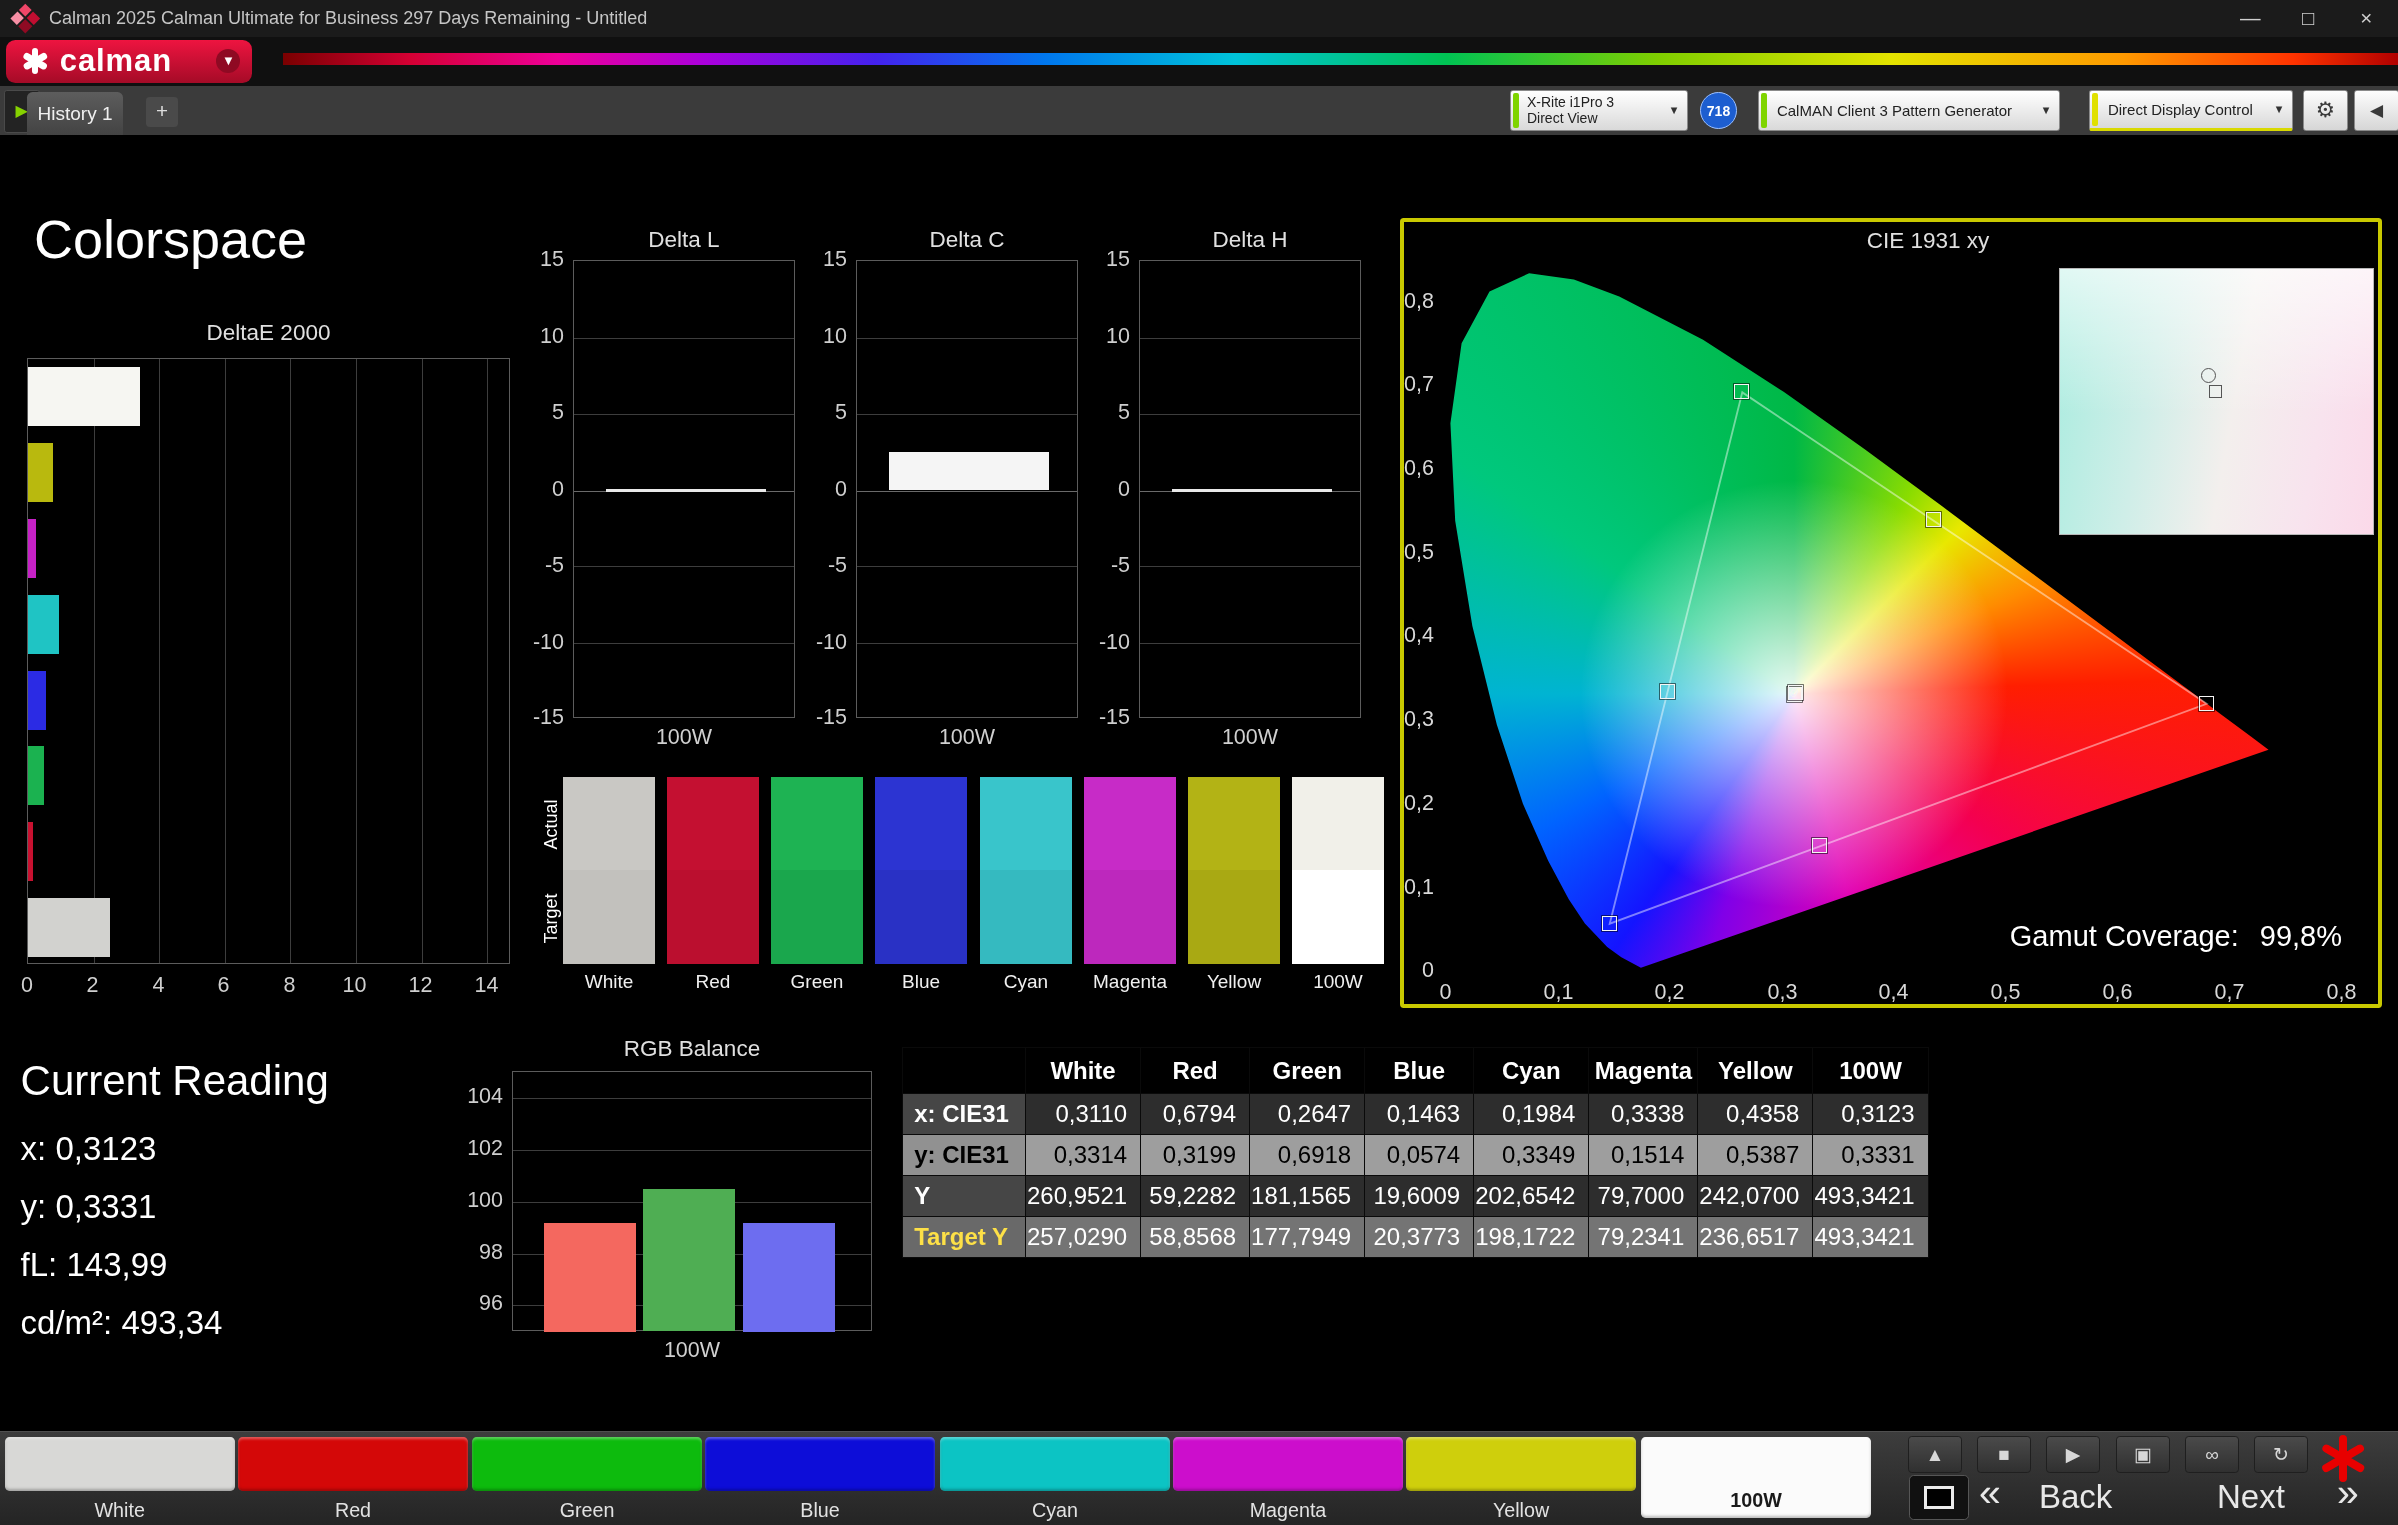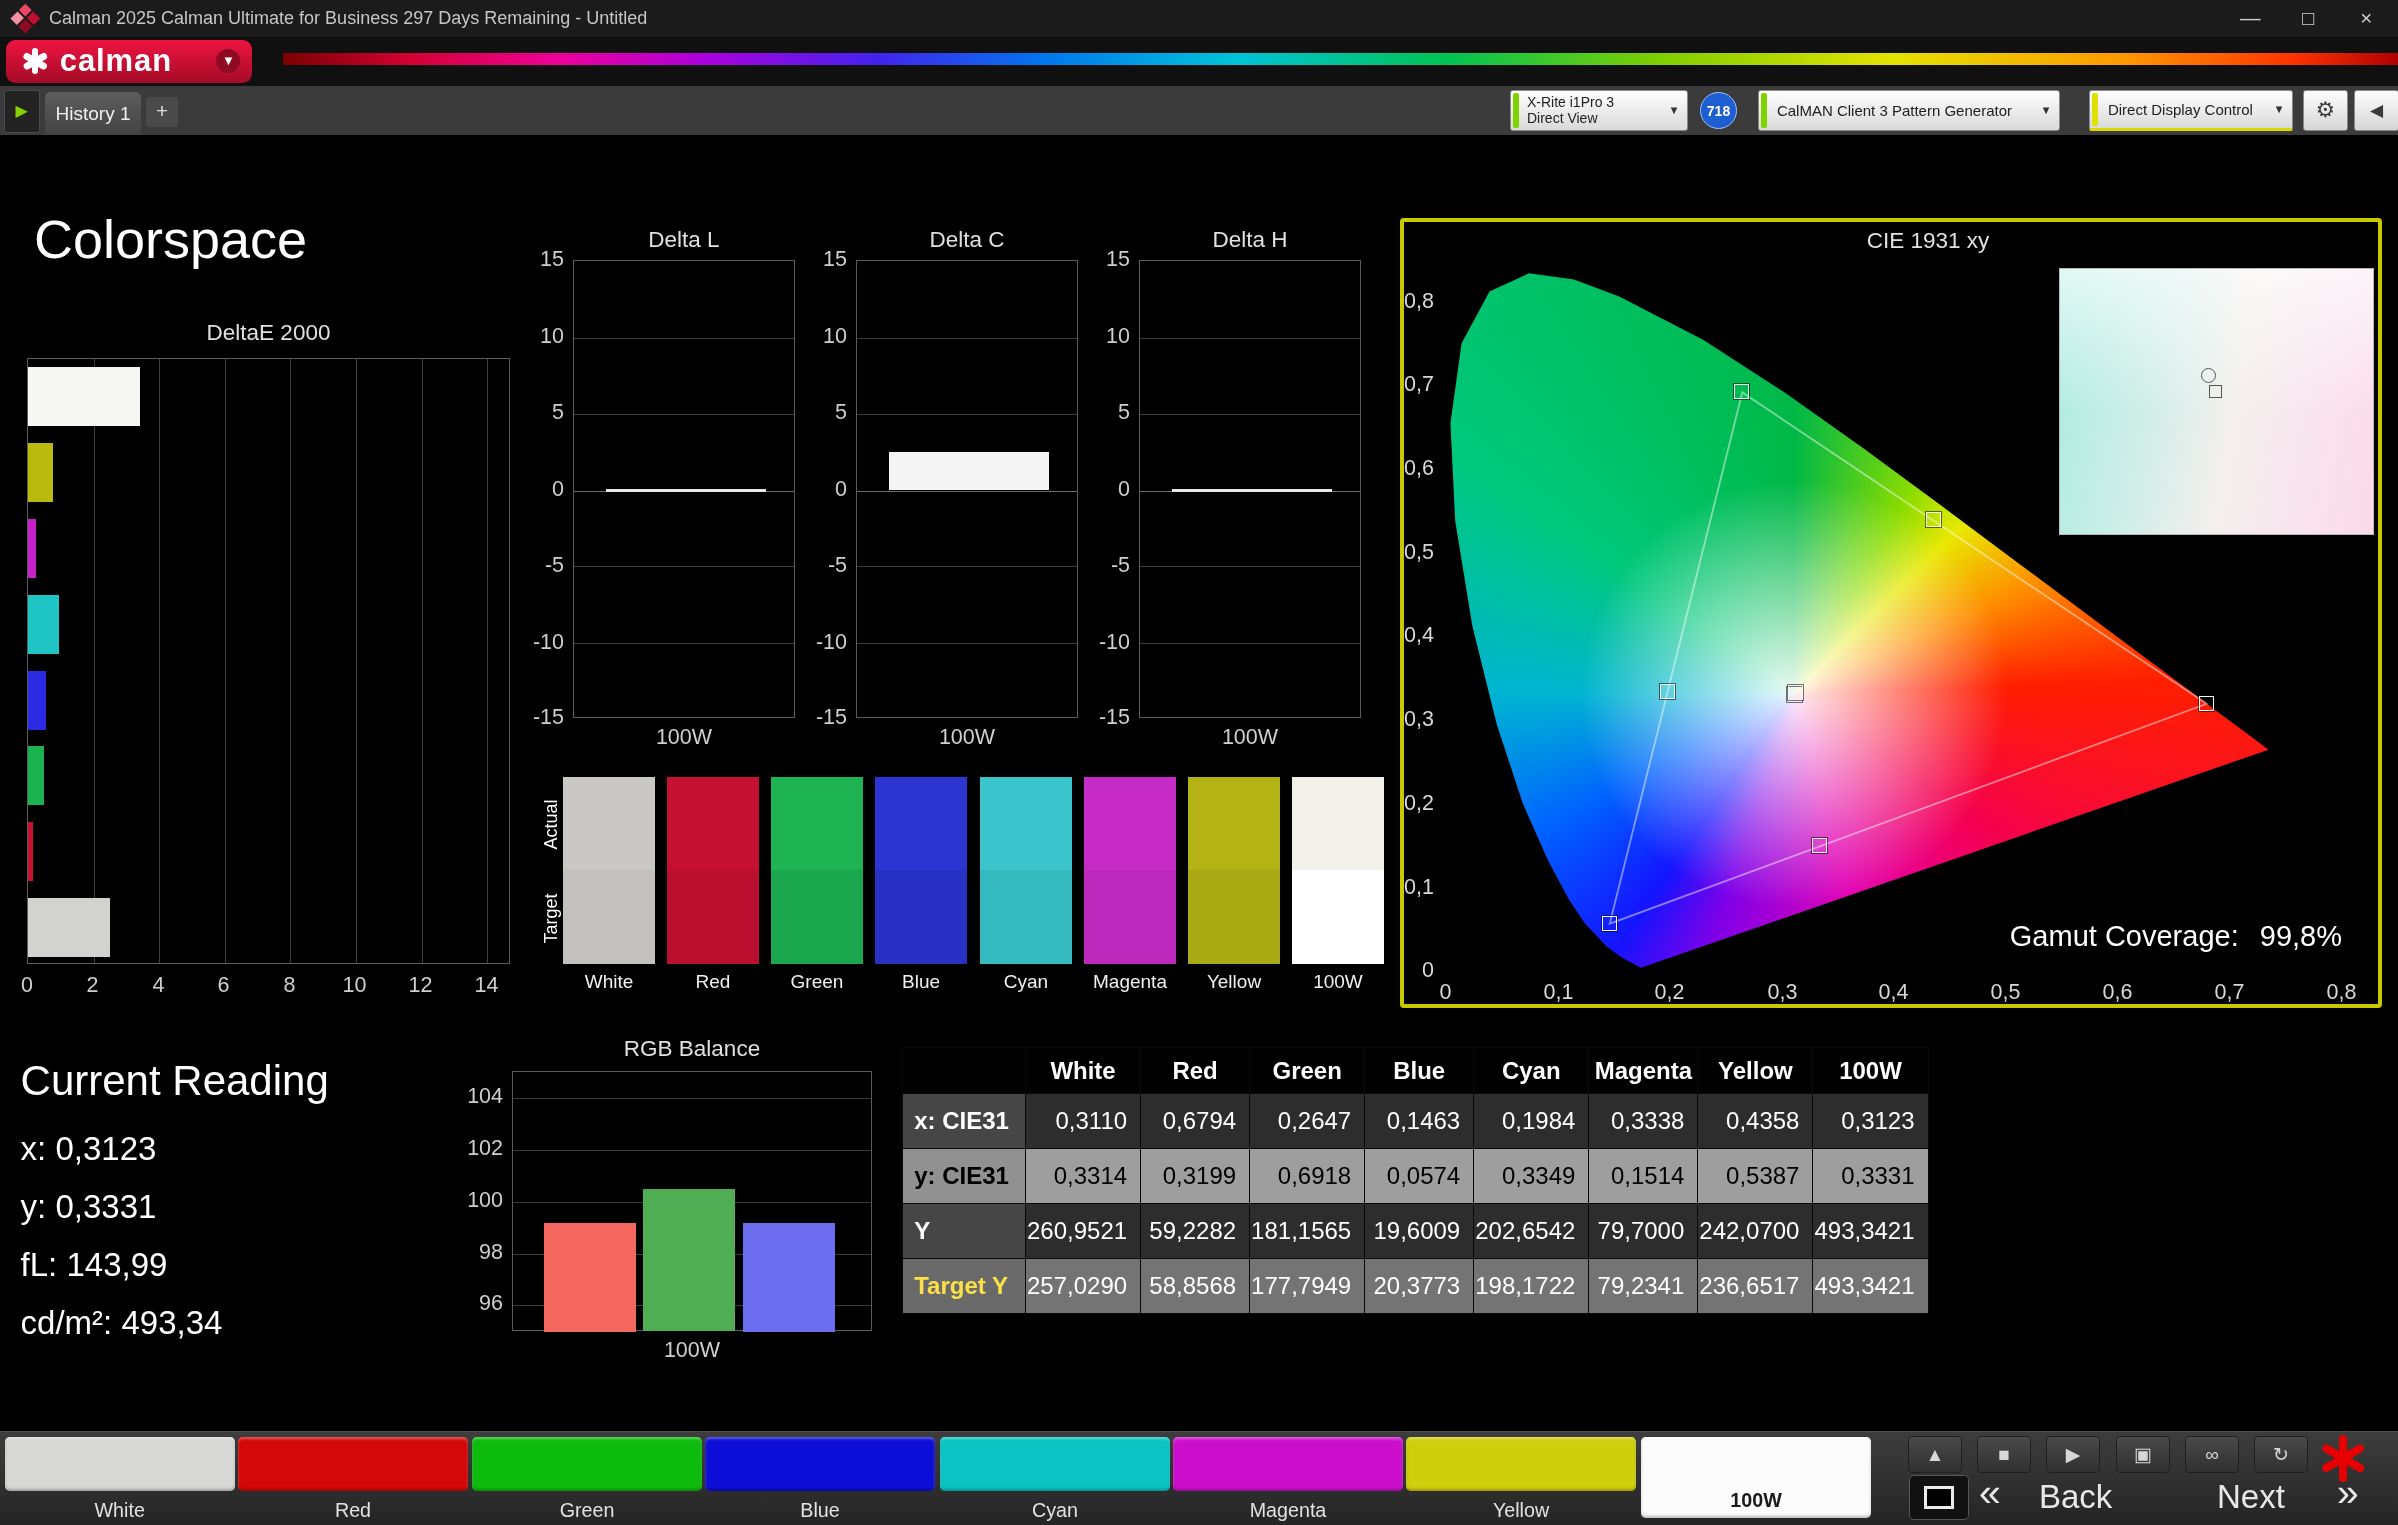--- a/index.html
+++ b/index.html
@@ -23,21 +23,21 @@
   .star i{position:absolute;left:11.2px;top:0.9px;width:6.6px;height:26px;background:#fff;border-radius:3.7px;}
   .star i:nth-child(2){transform:rotate(60deg);}
   .star i:nth-child(3){transform:rotate(120deg);}
   .brand{color:#fff;font-size:31px;font-weight:bold;margin-left:11.2px;letter-spacing:0.9px;}
   .logo-caret{margin-left:auto;margin-right:11.2px;color:#ffffff;font-size:13px;background:#8f0a23;border-radius:50%;width:24px;height:24px;line-height:24px;text-align:center;}
   .rainbow{position:absolute;left:283px;top:16px;right:0;height:12px;background:linear-gradient(90deg,#7a0000,#d40033 6%,#ee0099 13%,#aa00dd 20%,#4422ee 28%,#0077ee 36%,#00c3d9 45%,#00c353 55%,#7fce00 65%,#e3e300 76%,#ff9900 87%,#ff3300 95%,#b00000);}
 
   .tabbar{position:absolute;left:0;top:86px;width:100%;height:49px;background:#3b3b3b;z-index:5;}
   .navleft{position:absolute;left:3.7px;top:3.7px;width:34px;height:41px;background:#232323;border:0.9px solid #4a4a4a;border-radius:2.8px;text-align:center;line-height:39px;}
   .navarrow{color:#86d200;font-size:16px;}
-  .tab{position:absolute;left:45px;top:5.6px;width:96px;height:43px;line-height:43px;text-align:center;background:linear-gradient(#5d5d5d,#434343);border-radius:5.6px 5.6px 0 0;color:#f0f0f0;font-size:19px;}
+  .tab{position:absolute;left:27px;top:5.6px;width:96px;height:43px;line-height:43px;text-align:center;background:linear-gradient(#5d5d5d,#434343);border-radius:5.6px 5.6px 0 0;color:#f0f0f0;font-size:19px;}
   .tab-add{position:absolute;left:146px;top:11.2px;width:32px;height:30px;line-height:28px;text-align:center;background:#4a4a4a;border-radius:3.7px;color:#ddd;font-size:20.6px;}
   .dd{position:absolute;top:3.7px;height:41px;background:linear-gradient(#ffffff,#d9d9d9);border:0.9px solid #8a8a8a;border-radius:2.8px;display:flex;align-items:center;box-sizing:border-box;}
   .ddbar{width:6.6px;align-self:stretch;margin:1.9px;border-radius:1.9px;}
   .ddbar.green{background:#7fd400;}
   .ddbar.yellow{background:#e0e000;}
   .ddtext2{display:flex;flex-direction:column;margin-left:5.6px;}
   .ddtext2 span{font-size:14px;line-height:16px;color:#222;}
   .ddtext1{font-size:15px;color:#222;margin-left:7.5px;white-space:nowrap;}
   .ddcaret{margin-left:auto;margin-right:7.5px;font-size:11.2px;color:#333;}
   .dd-meter{left:1510px;width:178px;}
@@ -83,21 +83,21 @@
 
   .cr-title{position:absolute;left:20.6px;top:1057px;font-size:42px;color:#fff;}
   .cr-line{position:absolute;left:20.6px;font-size:33px;color:#fff;}
   #cr0{top:1130px;} #cr1{top:1188px;} #cr2{top:1246px;} #cr3{top:1304px;}
 
   
   #table-wrap{position:absolute;left:902px;top:1047px;}
   #table-wrap table{border-collapse:collapse;table-layout:fixed;font-size:24px;}
   #table-wrap th,#table-wrap td{border:1.9px solid #0a0a0a;overflow:hidden;white-space:nowrap;box-sizing:border-box;}
   #table-wrap thead th{background:#000;color:#fff;height:46px;font-weight:bold;text-align:center;}
-  #table-wrap tbody tr{height:55px;margin-top:24px;}
+  #table-wrap tbody tr{height:41px;margin-top:24px;}
   #table-wrap tbody th{text-align:left;padding-left:11.2px;}
   #table-wrap td{text-align:right;padding-right:13px;}
   tr.dark th{background:#464646;color:#fff;}  tr.dark td{background:#2d2d2d;color:#fff;}
   tr.highlight th{background:#919191;color:#000;} tr.highlight td{background:#9e9e9e;color:#000;}
   tr.medium th{background:#696969;color:#fde047;} tr.medium td{background:#747474;color:#fff;}
 
   
   .pattern-btn{position:absolute;left:1909px;top:1475px;width:60px;height:45px;background:#111;border:1.9px solid #565656;border-radius:4.7px;display:flex;align-items:center;justify-content:center;box-sizing:border-box;}
   .pattern-ico{width:24px;height:17px;border:3.7px solid #ececec;background:#000;}
   .navtext{position:absolute;color:#e8e8e8;}

